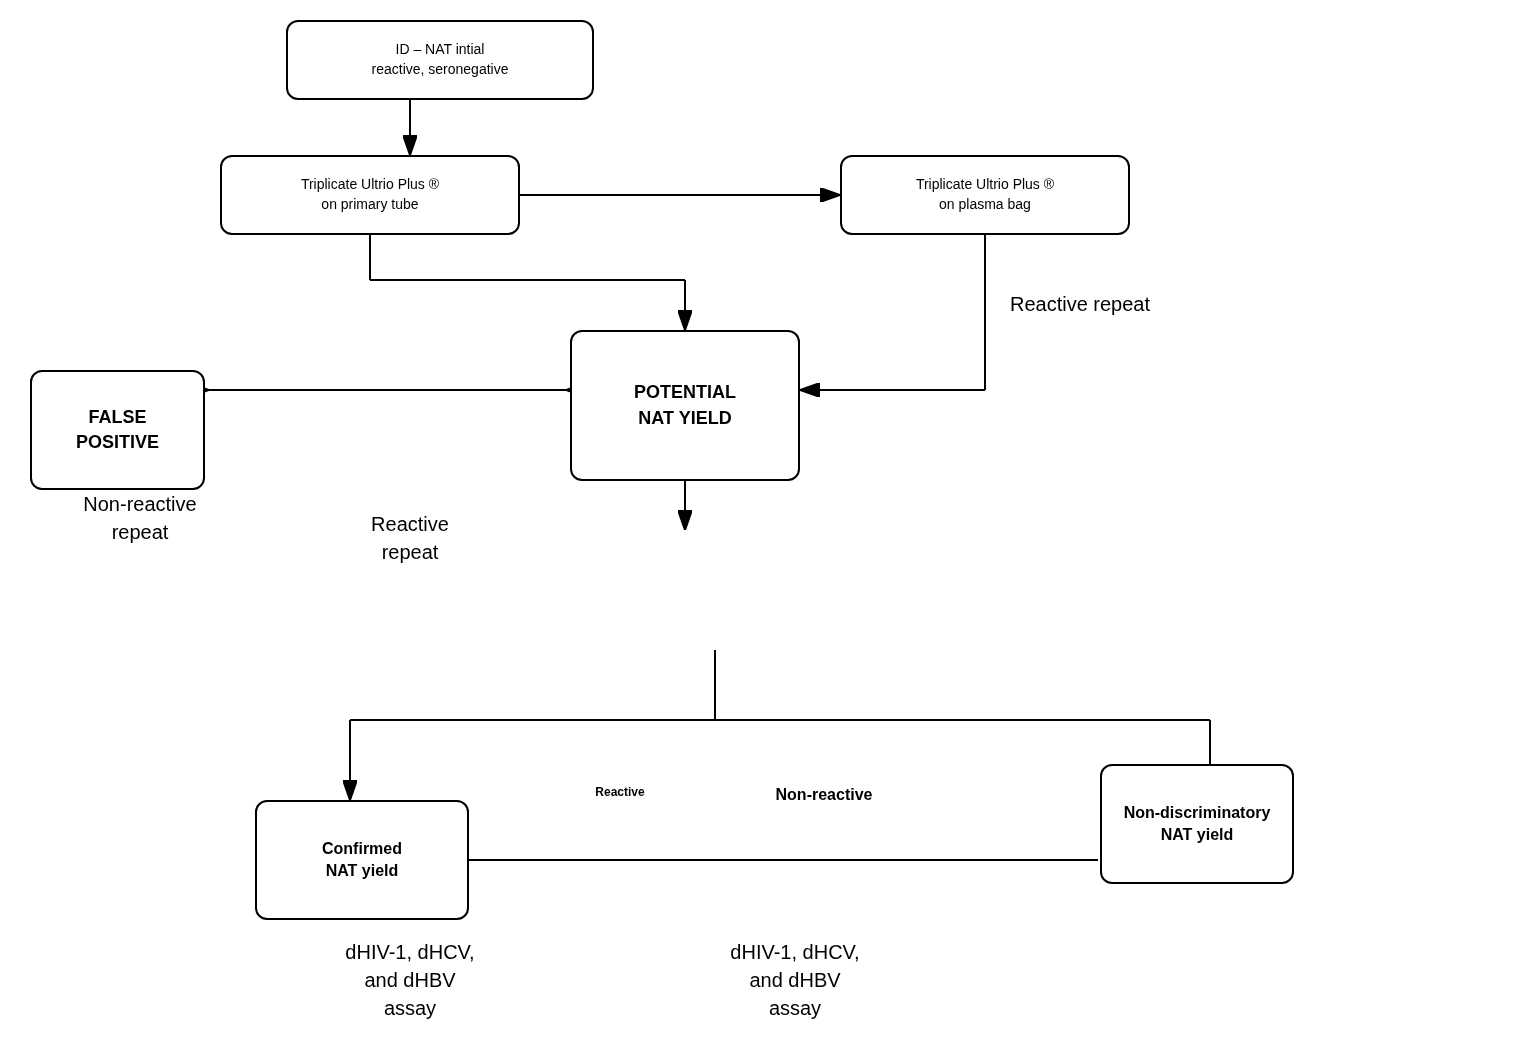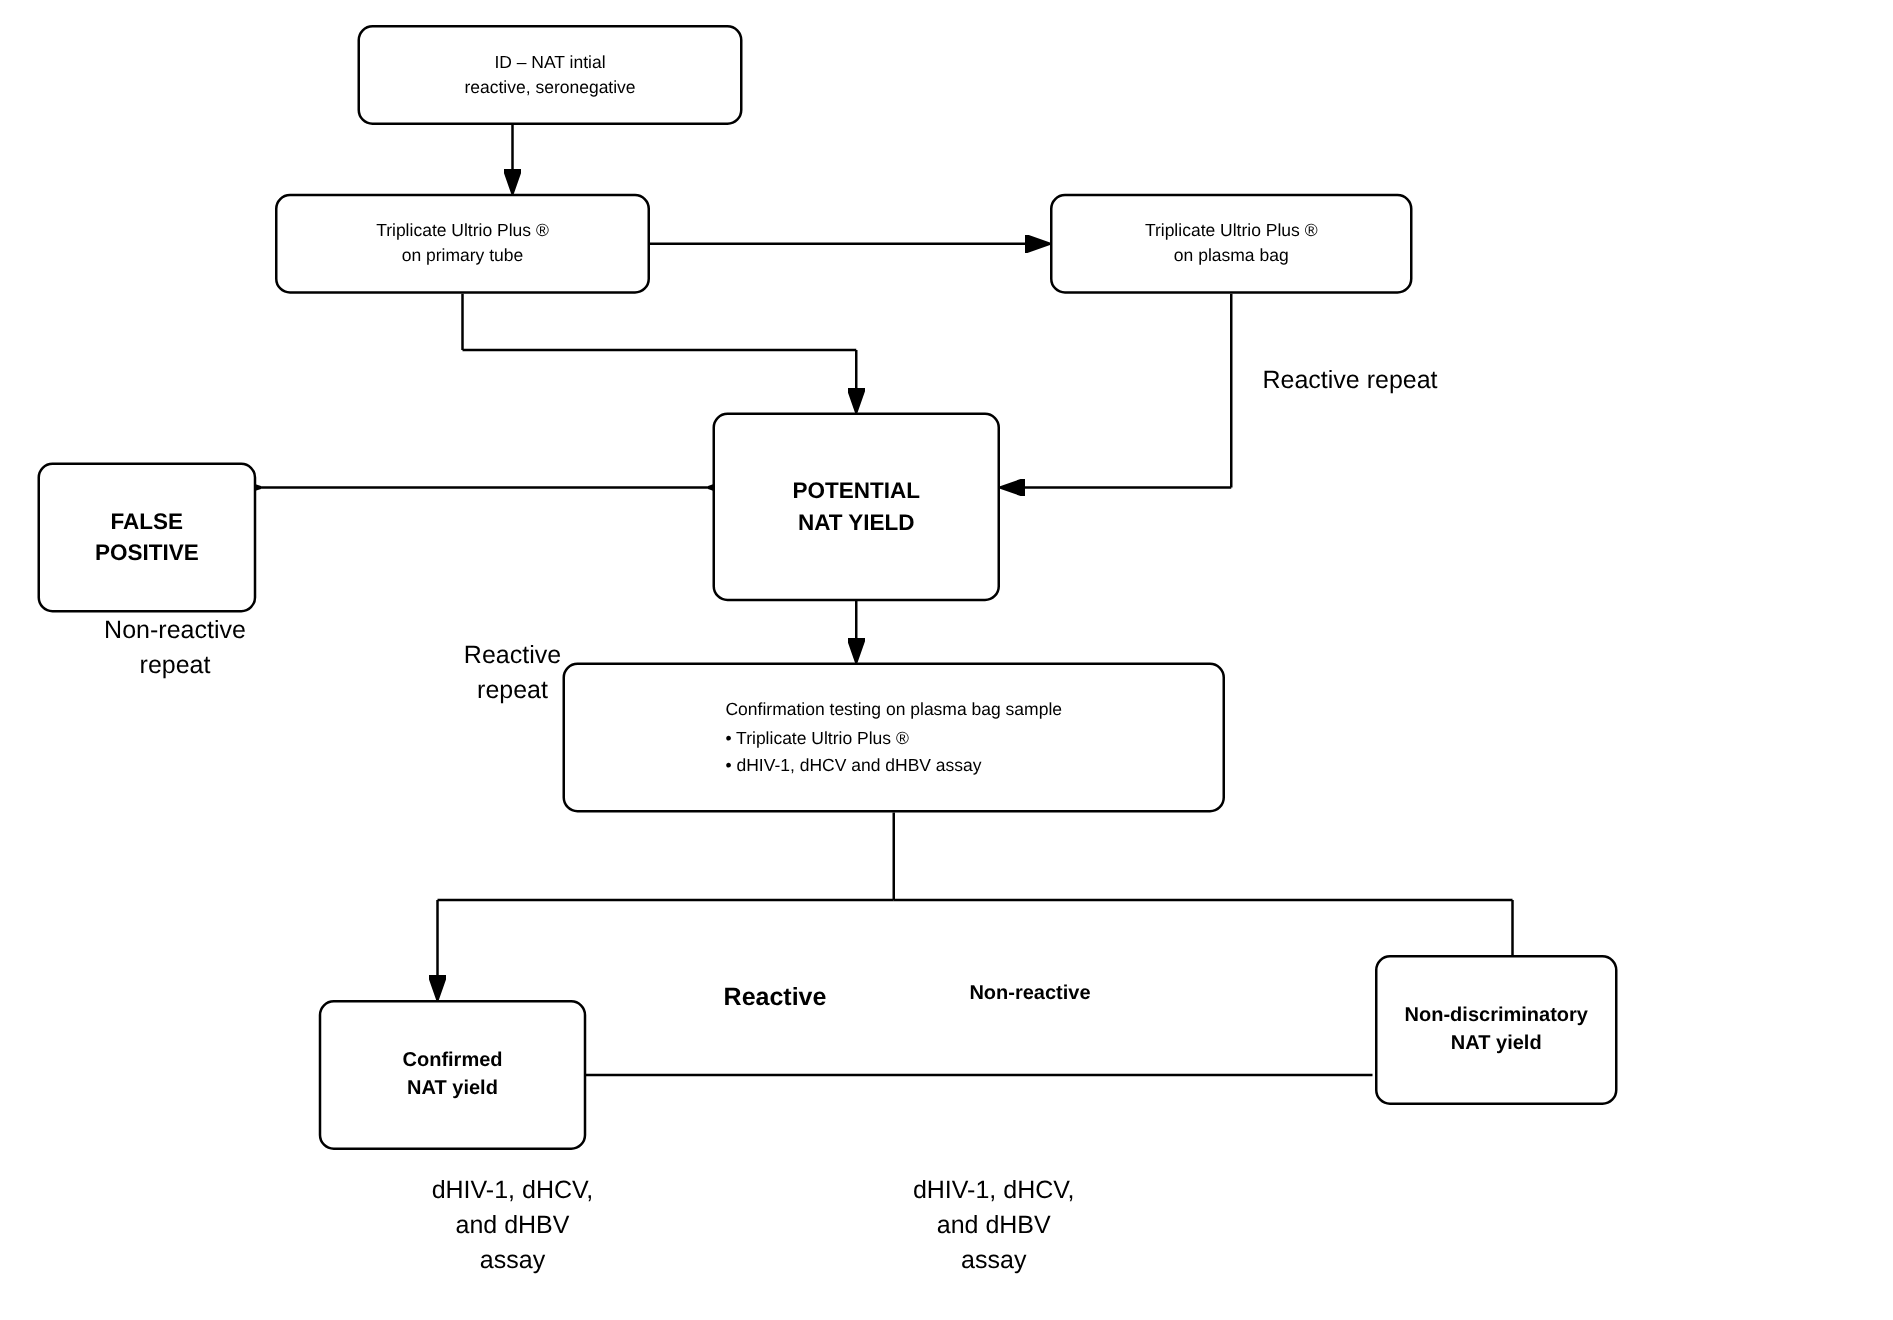--- a/index.html
+++ b/index.html
@@ -103,39 +103,36 @@
 
   <div class="box box-rounded box-normal" style="left:840px; top:155px; width:290px; height:80px; white-space:pre-line;">Triplicate Ultrio Plus ®
 on plasma bag</div>
 
   <div class="box box-rounded box-bold" style="left:570px; top:330px; width:230px; height:151px; white-space:pre-line; font-size:18px;">POTENTIAL
 NAT YIELD</div>
 
   <div class="box box-rounded box-bold" style="left:30px; top:330px; width:175px; height:120px; white-space:pre-line; font-size:18px;margin-top:40px;">FALSE
 POSITIVE</div>
 
-  <div class="box box-rounded box-normal" style="left:450px; top:530px; width:530px; height:120px; white-space:pre-line; text-align:left; padding:12px 18px; font-size:14px; line-height:1.6;">Confirmation testing on plasma bag sample
-• Triplicate Ultrio Plus ®
-• dHIV-1, dHCV and dHBV assay</div>
 
   <div class="box box-rounded box-bold" style="left:255px; top:800px; width:214px; height:120px; white-space:pre-line; font-size:16px;">Confirmed
 NAT yield</div>
 
   <div class="box box-rounded box-bold" style="left:1100px; top:764px; width:194px; height:120px; white-space:pre-line; font-size:16px;">Non-discriminatory
 NAT yield</div>
 
   <div class="label-text" style="left:70px; top:490px; width:140px;">Non-reactive
 repeat</div>
 
   <div class="label-text" style="left:360px; top:510px; width:100px;">Reactive
 repeat</div>
 
   <div class="label-text" style="left:1000px; top:290px; width:160px;">Reactive repeat</div>
 
-  <div class="label-text" style="left:555px; top:784px; width:130px; font-weight:bold; font-size:20px;">Reactive</div>
+  <div class="label-text" style="left:555px; top:784px; width:130px; font-weight:bold; font-size:12px;">Reactive</div>
 
   <div class="label-text" style="left:749px; top:784px; width:150px; font-weight:bold; font-size:16px;">Non-reactive</div>
 
   <div class="label-text" style="left:345px; top:938px; width:130px;">dHIV-1,
 dHCV, and
 dHBV assay</div>
 
   <div class="label-text" style="left:730px; top:938px; width:130px;">dHIV-1,
 dHCV, and
 dHBV assay</div>

